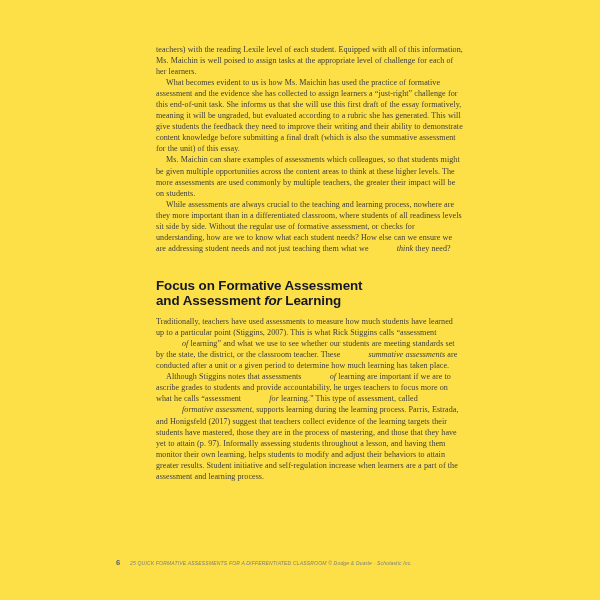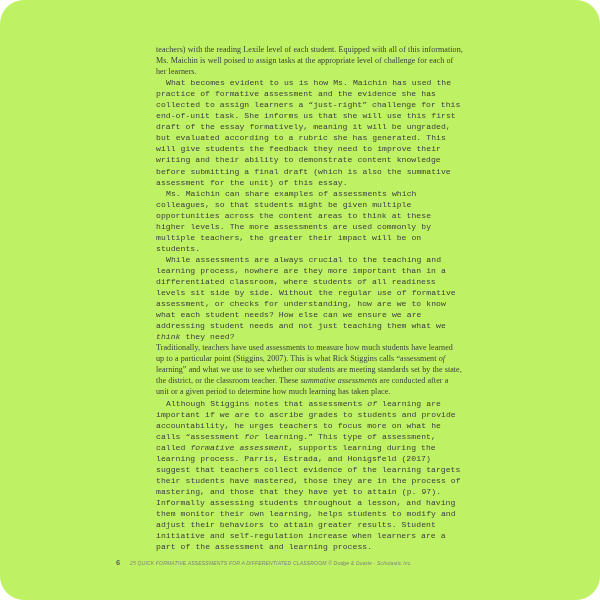--- a/index.html
+++ b/index.html
@@ -12,22 +12,21 @@
     height: 600px;
     overflow: hidden;
     font-family: "Liberation Serif", "DejaVu Serif", serif;
     color: #3a3a3a;
     position: relative;
   }
 
   .page {
     position: absolute;
     inset: 0;
-    background: #bef264;
-    border-radius: 24px;
+    background: #fde047;
   }
 
   .content {
     position: absolute;
     left: 156px;
     top: 44px;
     width: 307px;
   }
 
   p.body-par {
@@ -35,40 +34,40 @@
     font-size: 8.1px;
     line-height: 11.05px;
     text-align: left;
     color: #3d3d3d;
     letter-spacing: 0.04px;
     word-spacing: 0.1px;
   }
 
   p.body-par.indented {
     text-indent: 10px;
-    font-family: Liberation Mono, monospace;
   }
 
   .section-head {
     margin: 0;
     padding-top: 24px;
     padding-bottom: 7px;
     font-family: "Liberation Sans", "DejaVu Sans", sans-serif;
     font-weight: bold;
     font-size: 13.4px;
     line-height: 15.6px;
     color: #15182b;
     letter-spacing: -0.1px;
   }
   .section-head .ital {
     font-style: italic;
   }
 
   i, .ital-run {
     font-style: italic;
+    margin-left: 26px;
   }
 
   .footer {
     position: absolute;
     left: 116px;
     top: 558px;
     width: 400px;
     display: flex;
     align-items: baseline;
   }
@@ -99,20 +98,24 @@
     <p class="body-par">teachers) with the reading Lexile level of each student. Equipped with all of this information, Ms. Maichin is well poised to assign tasks at the appropriate level of challenge for each of her learners.</p>
 
     <p class="body-par indented">What becomes evident to us is how Ms. Maichin has used the practice of formative assessment and the evidence she has collected to assign learners a “just-right” challenge for this end-of-unit task. She informs us that she will use this first draft of the essay formatively, meaning it will be ungraded, but evaluated according to a rubric she has generated. This will give students the feedback they need to improve their writing and their ability to demonstrate content knowledge before submitting a final draft (which is also the summative assessment for the unit) of this essay.</p>
 
     <p class="body-par indented">Ms. Maichin can share examples of assessments which colleagues, so that students might be given multiple opportunities across the content areas to think at these higher levels. The more assessments are used commonly by multiple teachers, the greater their impact will be on students.</p>
 
     <p class="body-par indented">
       <span>While assessments are always crucial to the teaching and learning process, nowhere are they more important than in a differentiated classroom, where students of all readiness levels sit side by side. Without the regular use of formative assessment, or checks for understanding, how are we to know what each student needs? How else can we ensure we are addressing student needs and not just teaching them what we </span><i>think</i><span> they need?</span>
     </p>
 
+    <h2 class="section-head">
+      <span>Focus on Formative Assessment</span><br>
+      <span>and Assessment </span><span class="ital">for</span><span> Learning</span>
+    </h2>
 
     <p class="body-par">
       <span>Traditionally, teachers have used assessments to measure how much students have learned up to a particular point (Stiggins, 2007). This is what Rick Stiggins calls “assessment </span><i>of</i><span> learning” and what we use to see whether our students are meeting standards set by the state, the district, or the classroom teacher. These </span><i>summative assessments</i><span> are conducted after a unit or a given period to determine how much learning has taken place.</span>
     </p>
 
     <p class="body-par indented">
       <span>Although Stiggins notes that assessments </span><i>of</i><span> learning are important if we are to ascribe grades to students and provide accountability, he urges teachers to focus more on what he calls “assessment </span><i>for</i><span> learning.” This type of assessment, called </span><i>formative assessment</i><span>, supports learning during the learning process. Parris, Estrada, and Honigsfeld (2017) suggest that teachers collect evidence of the learning targets their students have mastered, those they are in the process of mastering, and those that they have yet to attain (p. 97). Informally assessing students throughout a lesson, and having them monitor their own learning, helps students to modify and adjust their behaviors to attain greater results. Student initiative and self-regulation increase when learners are a part of the assessment and learning process.</span>
     </p>
 
   </div>

